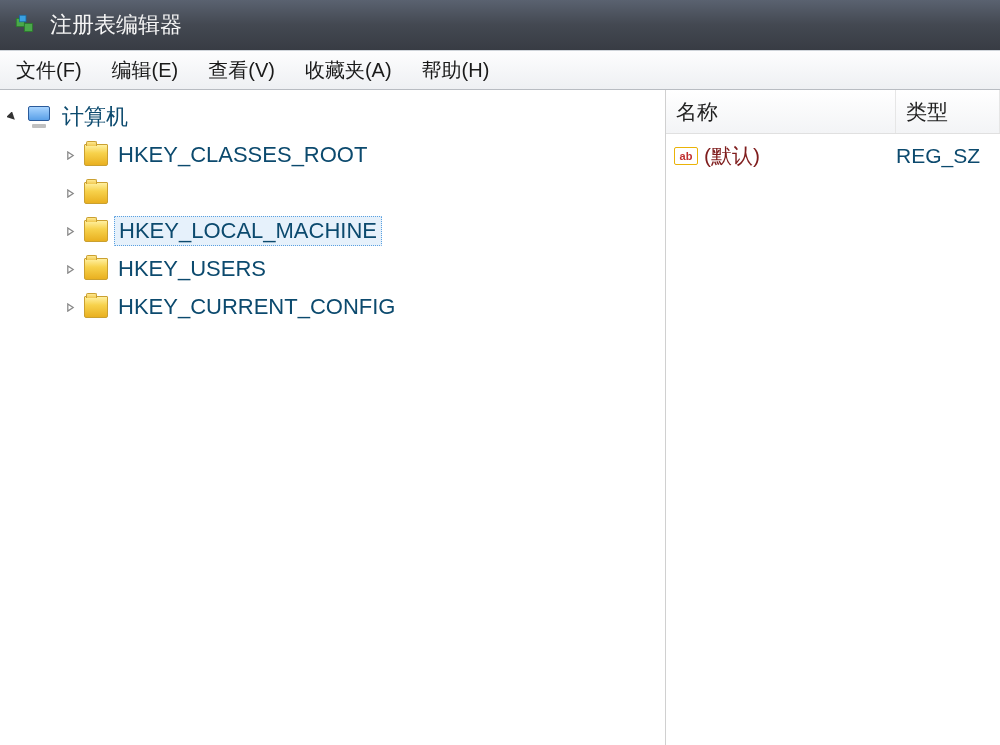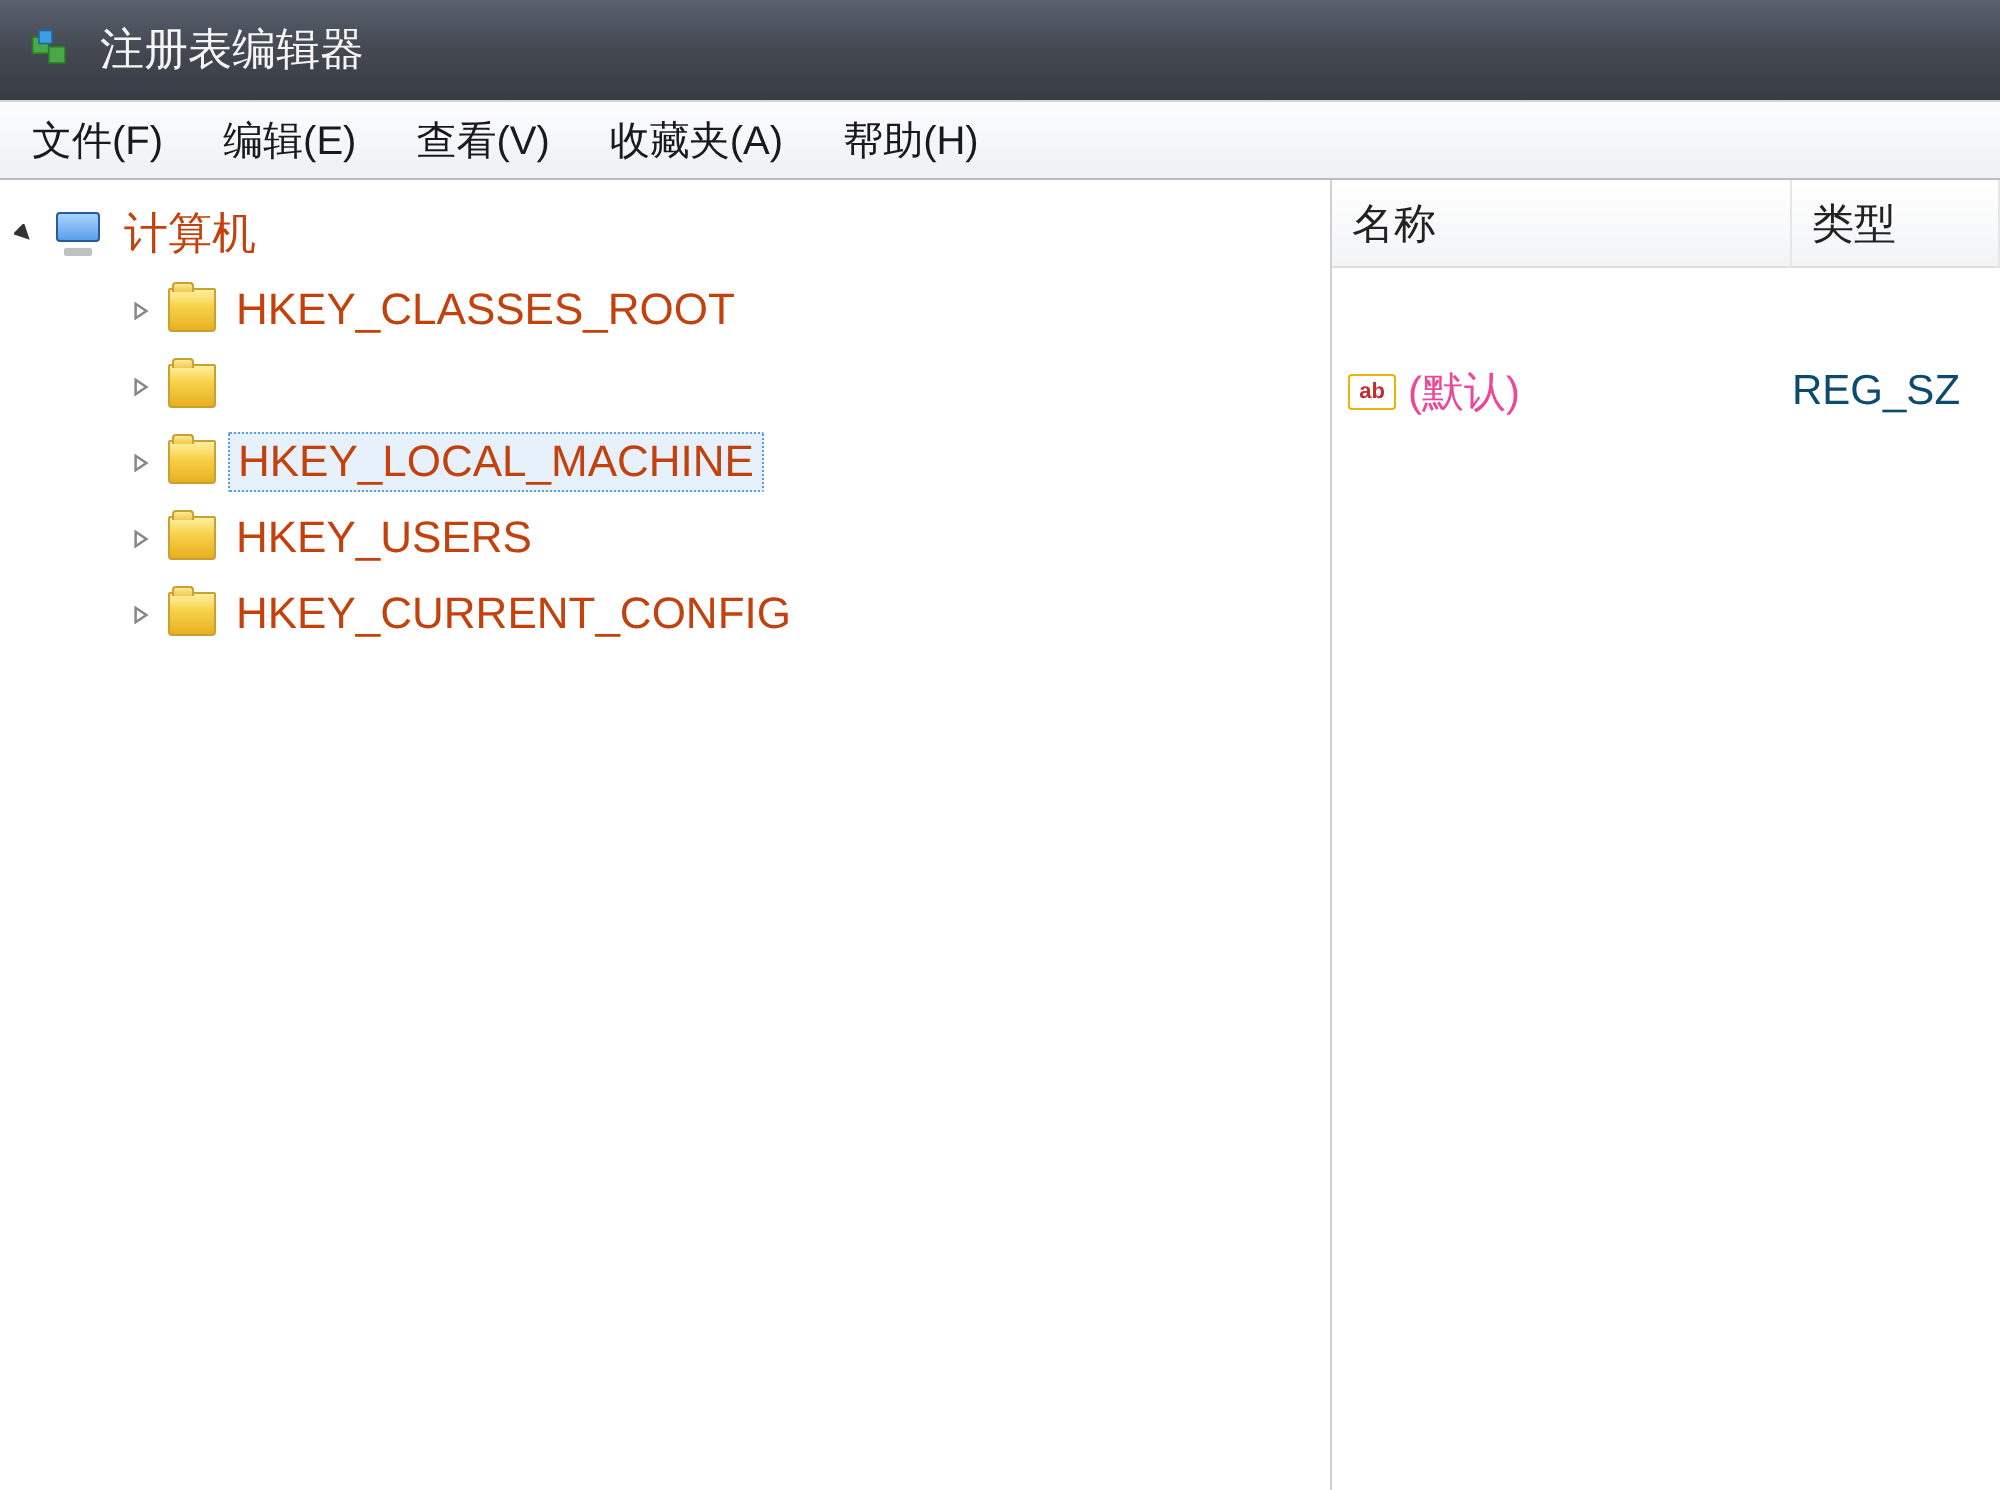--- a/index.html
+++ b/index.html
@@ -65,21 +65,20 @@
   .tree-pane {
     width: 666px;
     border-right: 1px solid #d0d0d0;
     padding: 8px 4px;
     overflow: auto;
   }
   .details-pane {
     flex: 1;
     display: flex;
     flex-direction: column;
-    gap: 40px;
   }
   .details-header {
     display: flex;
     align-items: center;
     height: 44px;
     border-bottom: 1px solid #e0e0e0;
     background: linear-gradient(to bottom, #ffffff, #f3f4f6);
   }
   .col-header {
     font-size: 21px;
@@ -103,21 +102,21 @@
   }
   .row-icon {
     width: 26px;
     height: 20px;
     margin-left: 8px;
     margin-right: 6px;
     flex-shrink: 0;
   }
   .row-name {
     font-size: 21px;
-    color: #ec4899;
+    color: #7f1d1d;
     width: 192px;
   }
   .row-type {
     font-size: 21px;
     color: #0c4a6e;
   }
 
   
   .tree-root {
     list-style: none;
@@ -139,21 +138,21 @@
     font-size: 14px;
     flex-shrink: 0;
   }
   .node-icon {
     width: 24px;
     height: 22px;
     flex-shrink: 0;
   }
   .node-label {
     font-size: 22px;
-    color: #c2410c;
+    color: #0c4a6e;
     padding: 1px 4px;
     white-space: nowrap;
   }
   .node-label.selected {
     background: #e6f1fb;
     border: 1px dotted #5aa0e0;
     border-radius: 1px;
   }
   .children {
     list-style: none;

